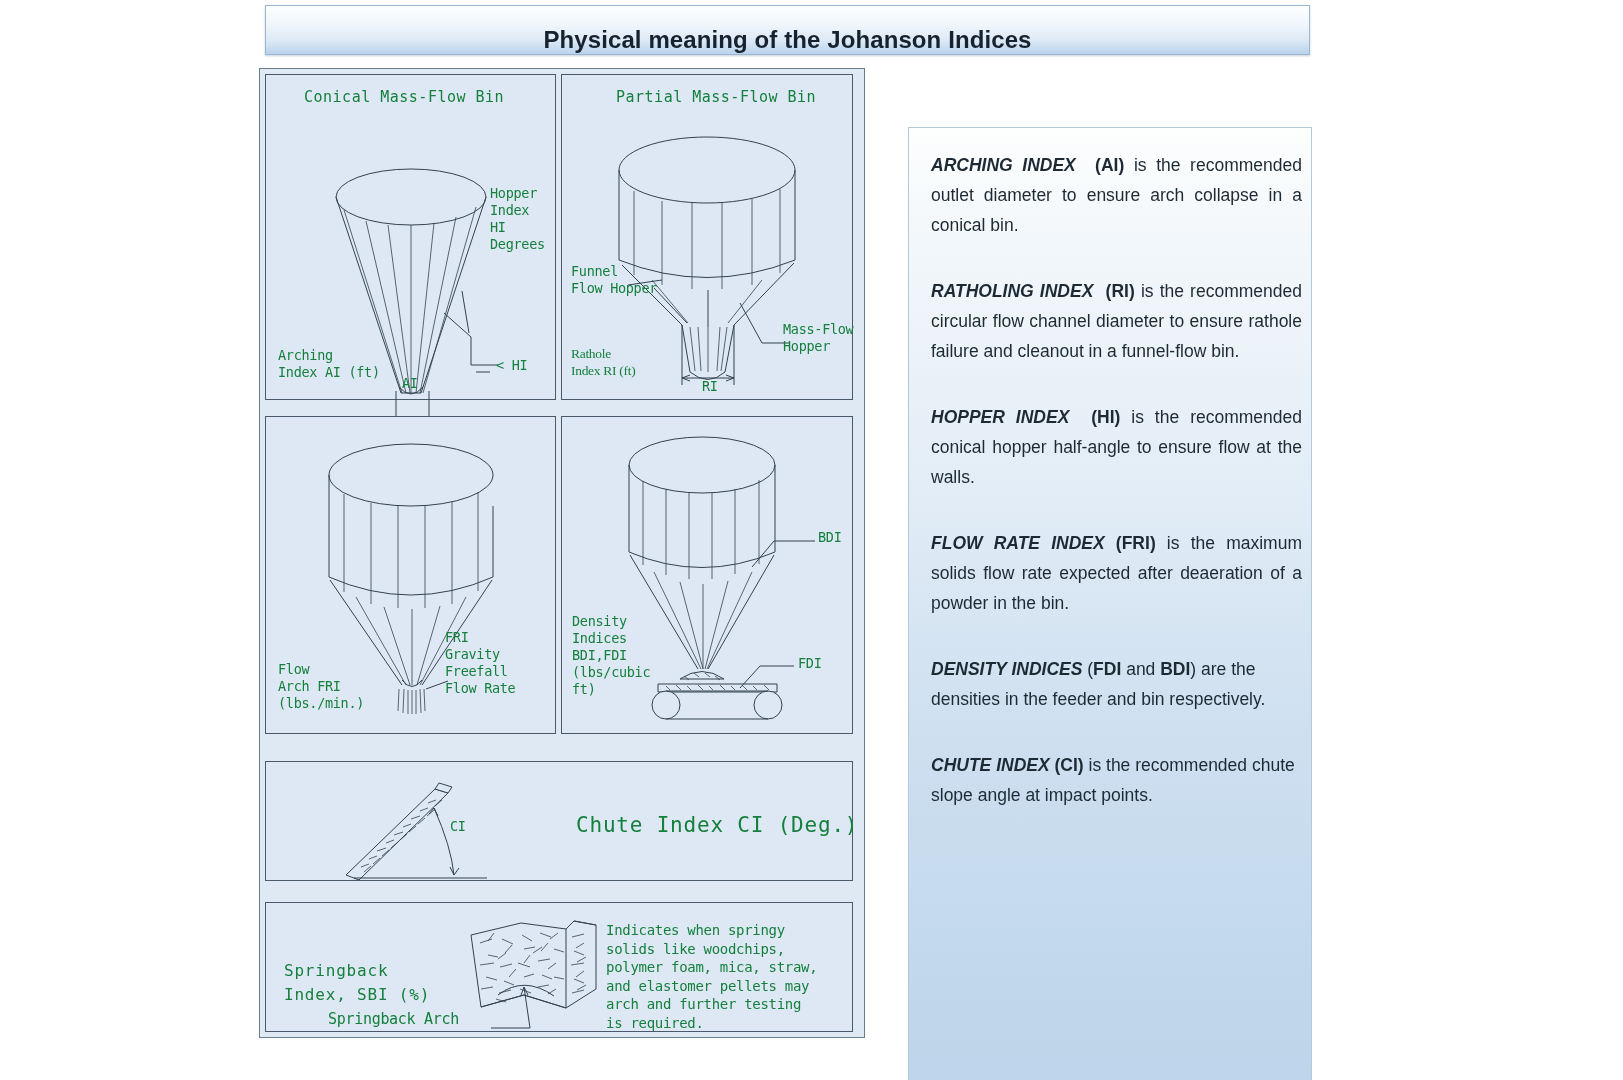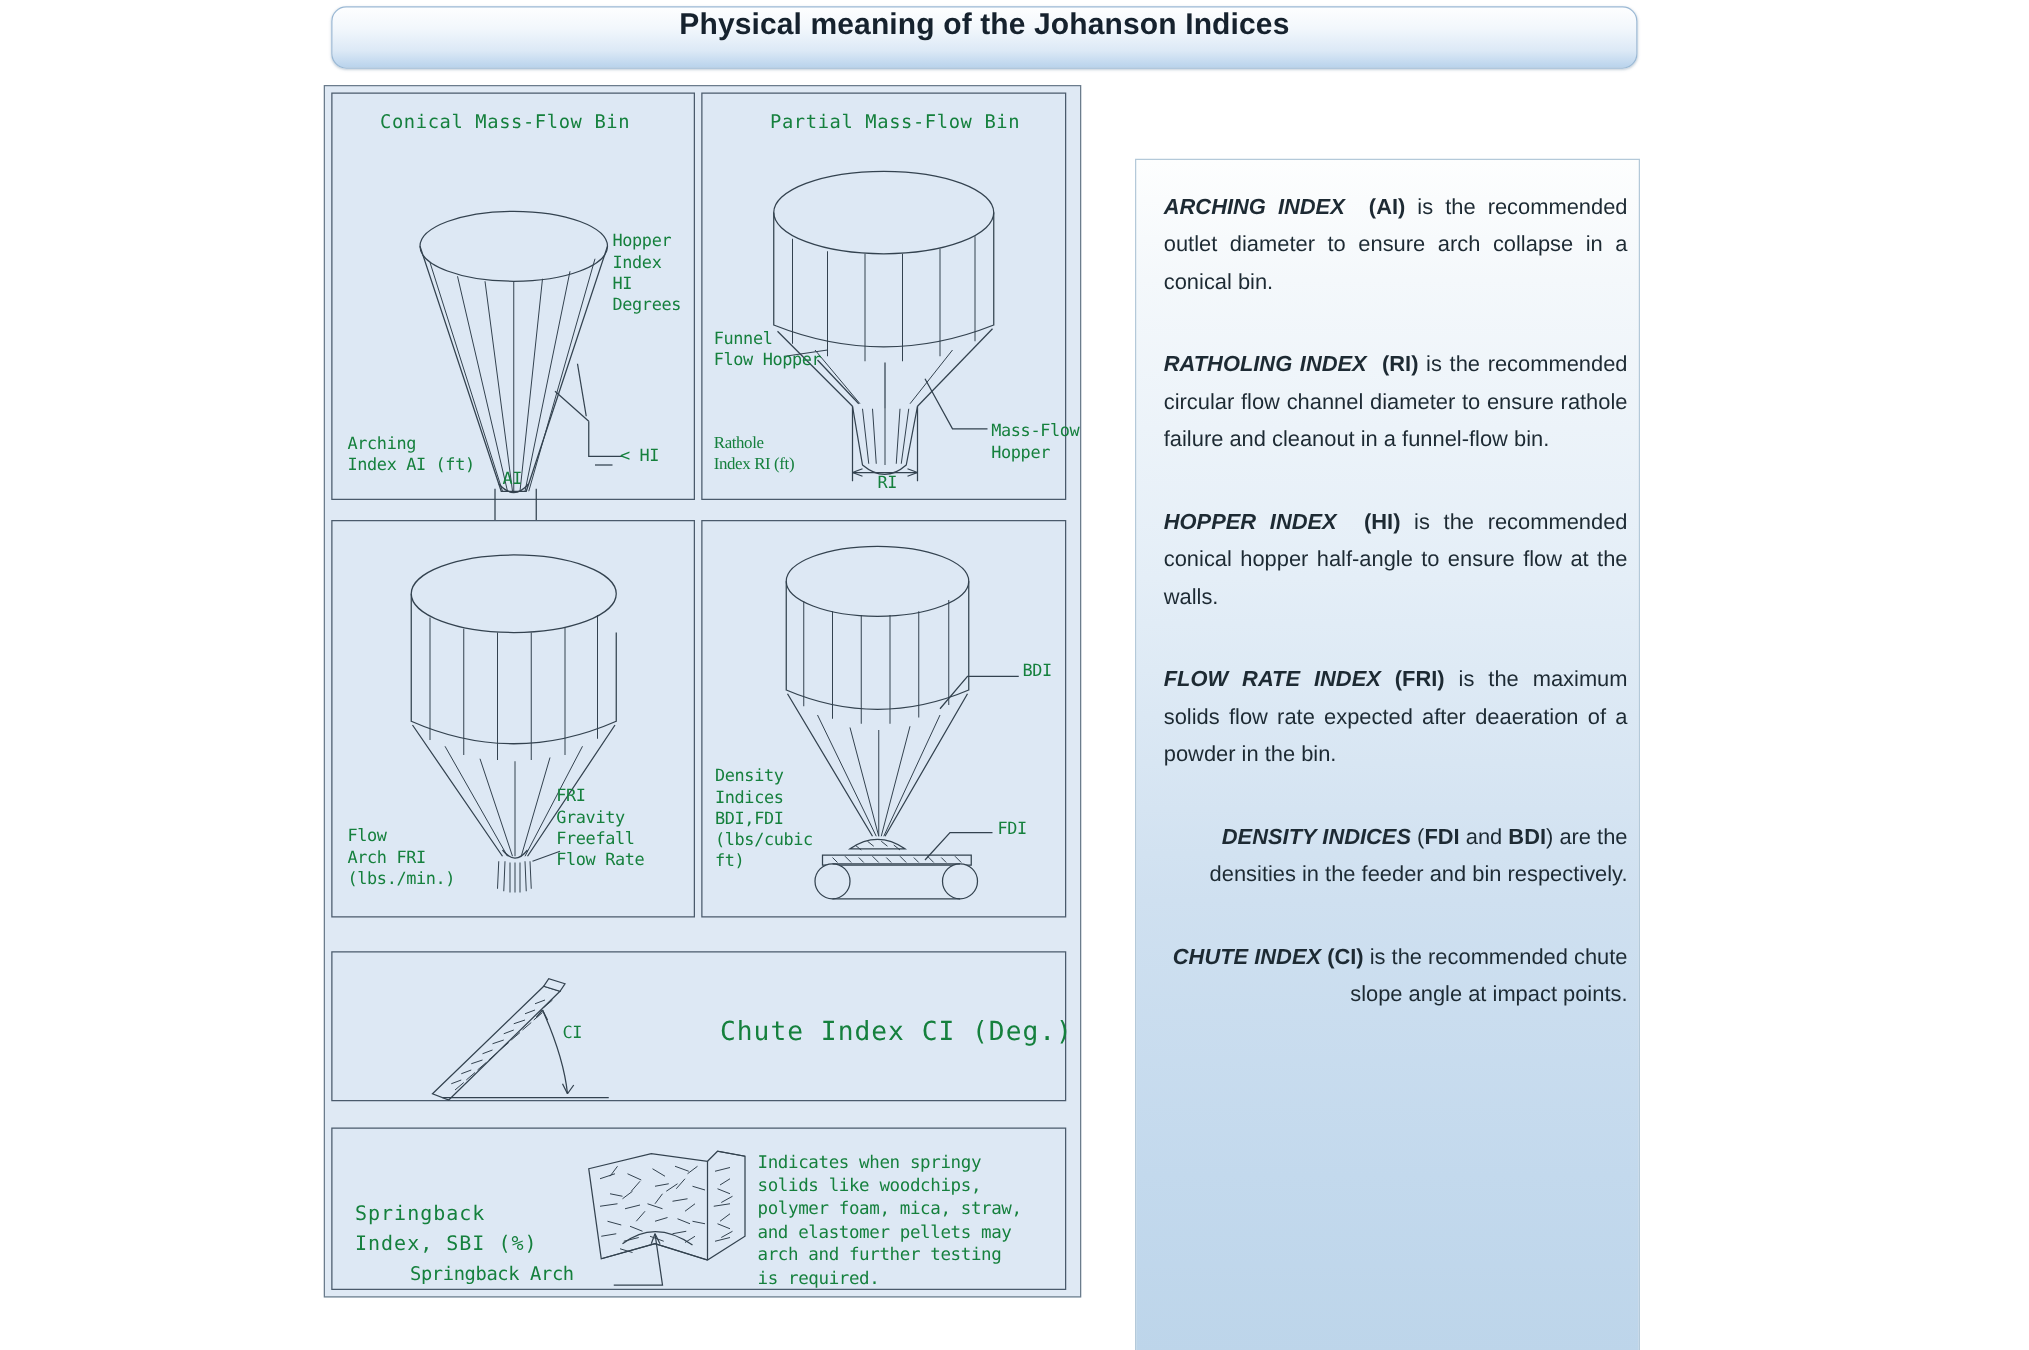--- a/index.html
+++ b/index.html
@@ -15,23 +15,23 @@
     background: #ffffff;
   }
 
   
   .title-bar {
     position: absolute;
     left: 265px; top: 5px;
     width: 1043px; height: 48px;
     background: linear-gradient(to bottom, #fdfeff 0%, #f2f7fc 35%, #dce9f6 72%, #b9d3ec 100%);
     border: 1px solid #9ab8d4;
-    border-radius: 12px;
+    border-radius: 0;
     box-shadow: 0 1px 2px rgba(90,120,150,0.35);
-    display: flex; align-items: flex-start; justify-content: center;
+    display: flex; align-items: flex-end; justify-content: center;
   }
   .title-bar .title-text {
     font-size: 24px;
     font-weight: bold;
     color: #16222e;
     letter-spacing: 0.1px;
   }
 
   
   .left-area {
@@ -90,21 +90,21 @@
     text-align: justify;
     text-justify: inter-word;
     margin-bottom: 36px;
   }
   .blk b.term {
     font-weight: bold;
     font-style: italic;
   }
   .blk b.abbr { font-weight: bold; font-style: normal; }
   .blk:last-child { margin-bottom: 0; }
-  .blk.nojust { text-align: right; }
+  .blk.nojust { text-align: left; }
 </style>
 </head>
 <body>
 
 <div id="root">
 
   <div class="title-bar">
     <div class="title-text">Physical meaning of the Johanson Indices</div>
   </div>
 
@@ -185,21 +185,21 @@
         <path class="ln" d="M120 303 L128 300 M120 303 L128 306"></path>
         <path class="ln" d="M172 303 L164 300 M172 303 L164 306"></path>
 
         <path class="ln" d="M92 213 L125 248"></path>
         <path class="ln" d="M66 210 L100 205"></path>
 
         <path class="ln" d="M178 228 L200 268 L228 268"></path>
       </svg>
       <div class="dlabel" style="left:9px; top:188px;">Funnel
 Flow Hopper</div>
-      <div class="dlabel" style="left:231px; top:246px;margin-top:16px;">Mass-Flow
+      <div class="dlabel" style="left:221px; top:246px;">Mass-Flow
 Hopper</div>
       <div class="dlabel" style="left:9px; top:270px;font-family:Liberation Serif, serif;">Rathole
 Index RI (ft)</div>
       <div class="dlabel" style="left:140px; top:303px;">RI</div>
     </div>
 
     <div class="panel p-ml">
       <svg class="art" width="291" height="318" viewBox="0 0 291 318">
         <ellipse class="ln-fill" cx="145" cy="58" rx="82" ry="31"></ellipse>
         <path class="ln" d="M63 58 L63 160 Q145 196 227 160 L227 89"></path>

